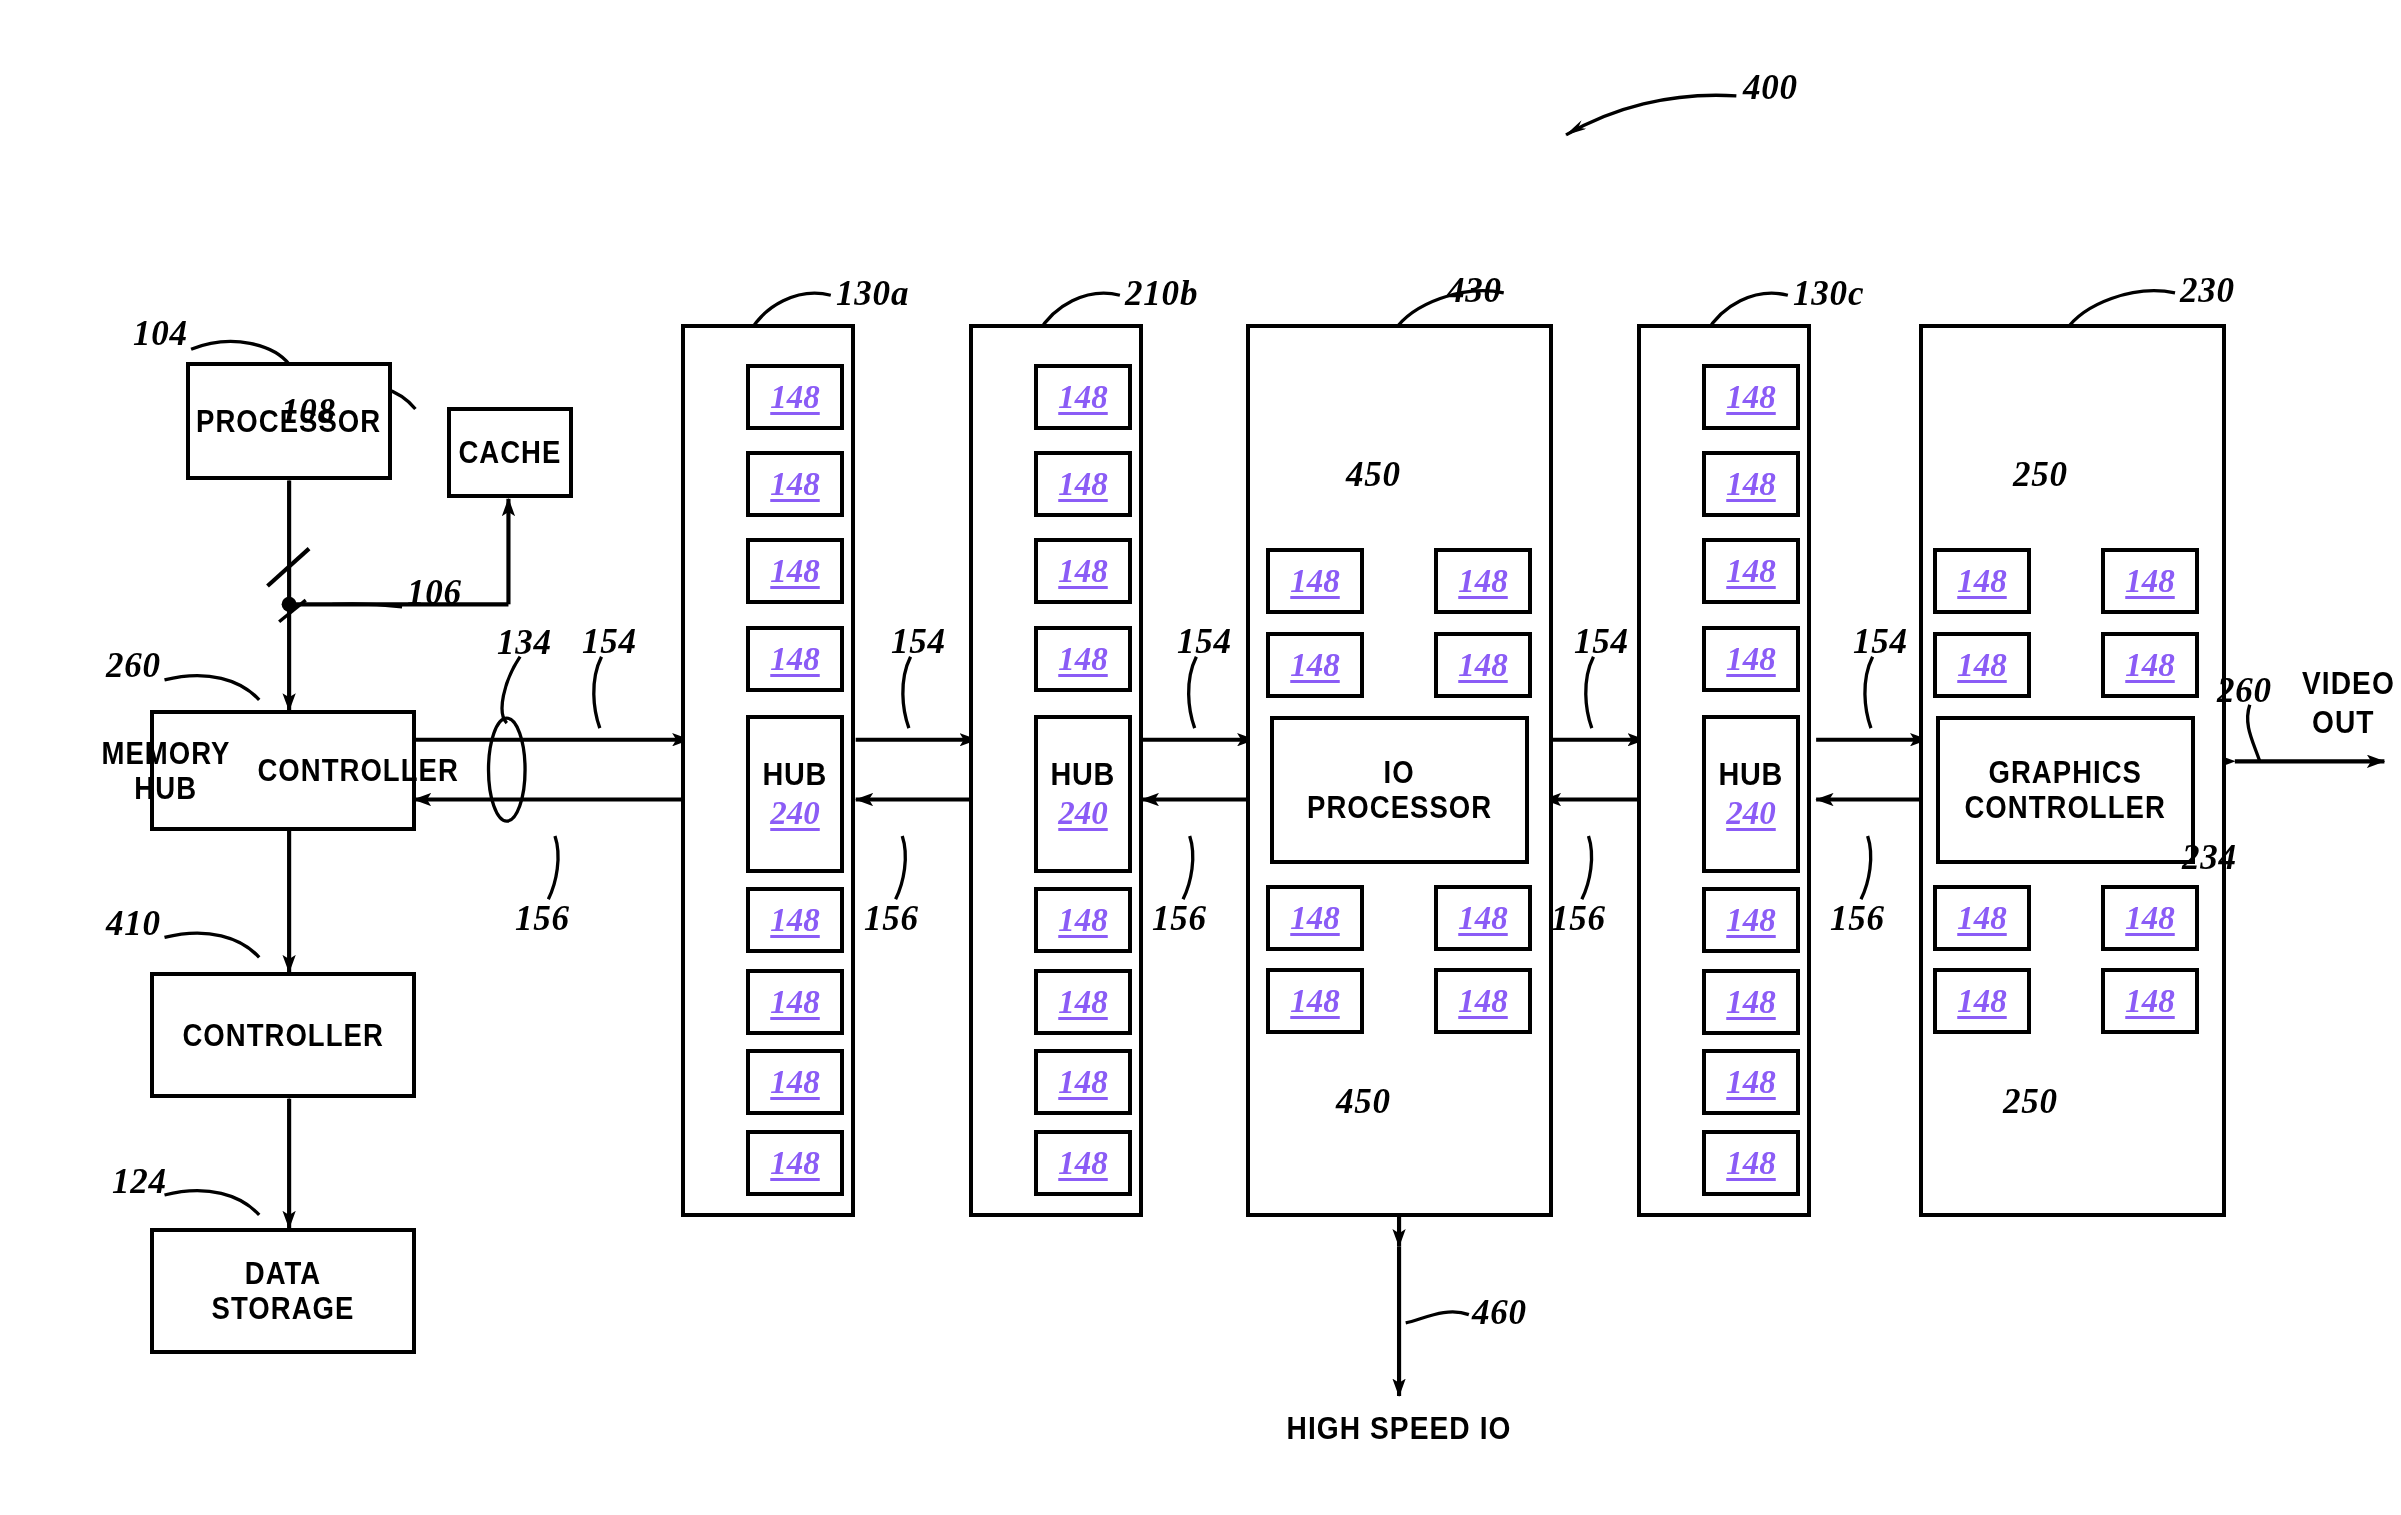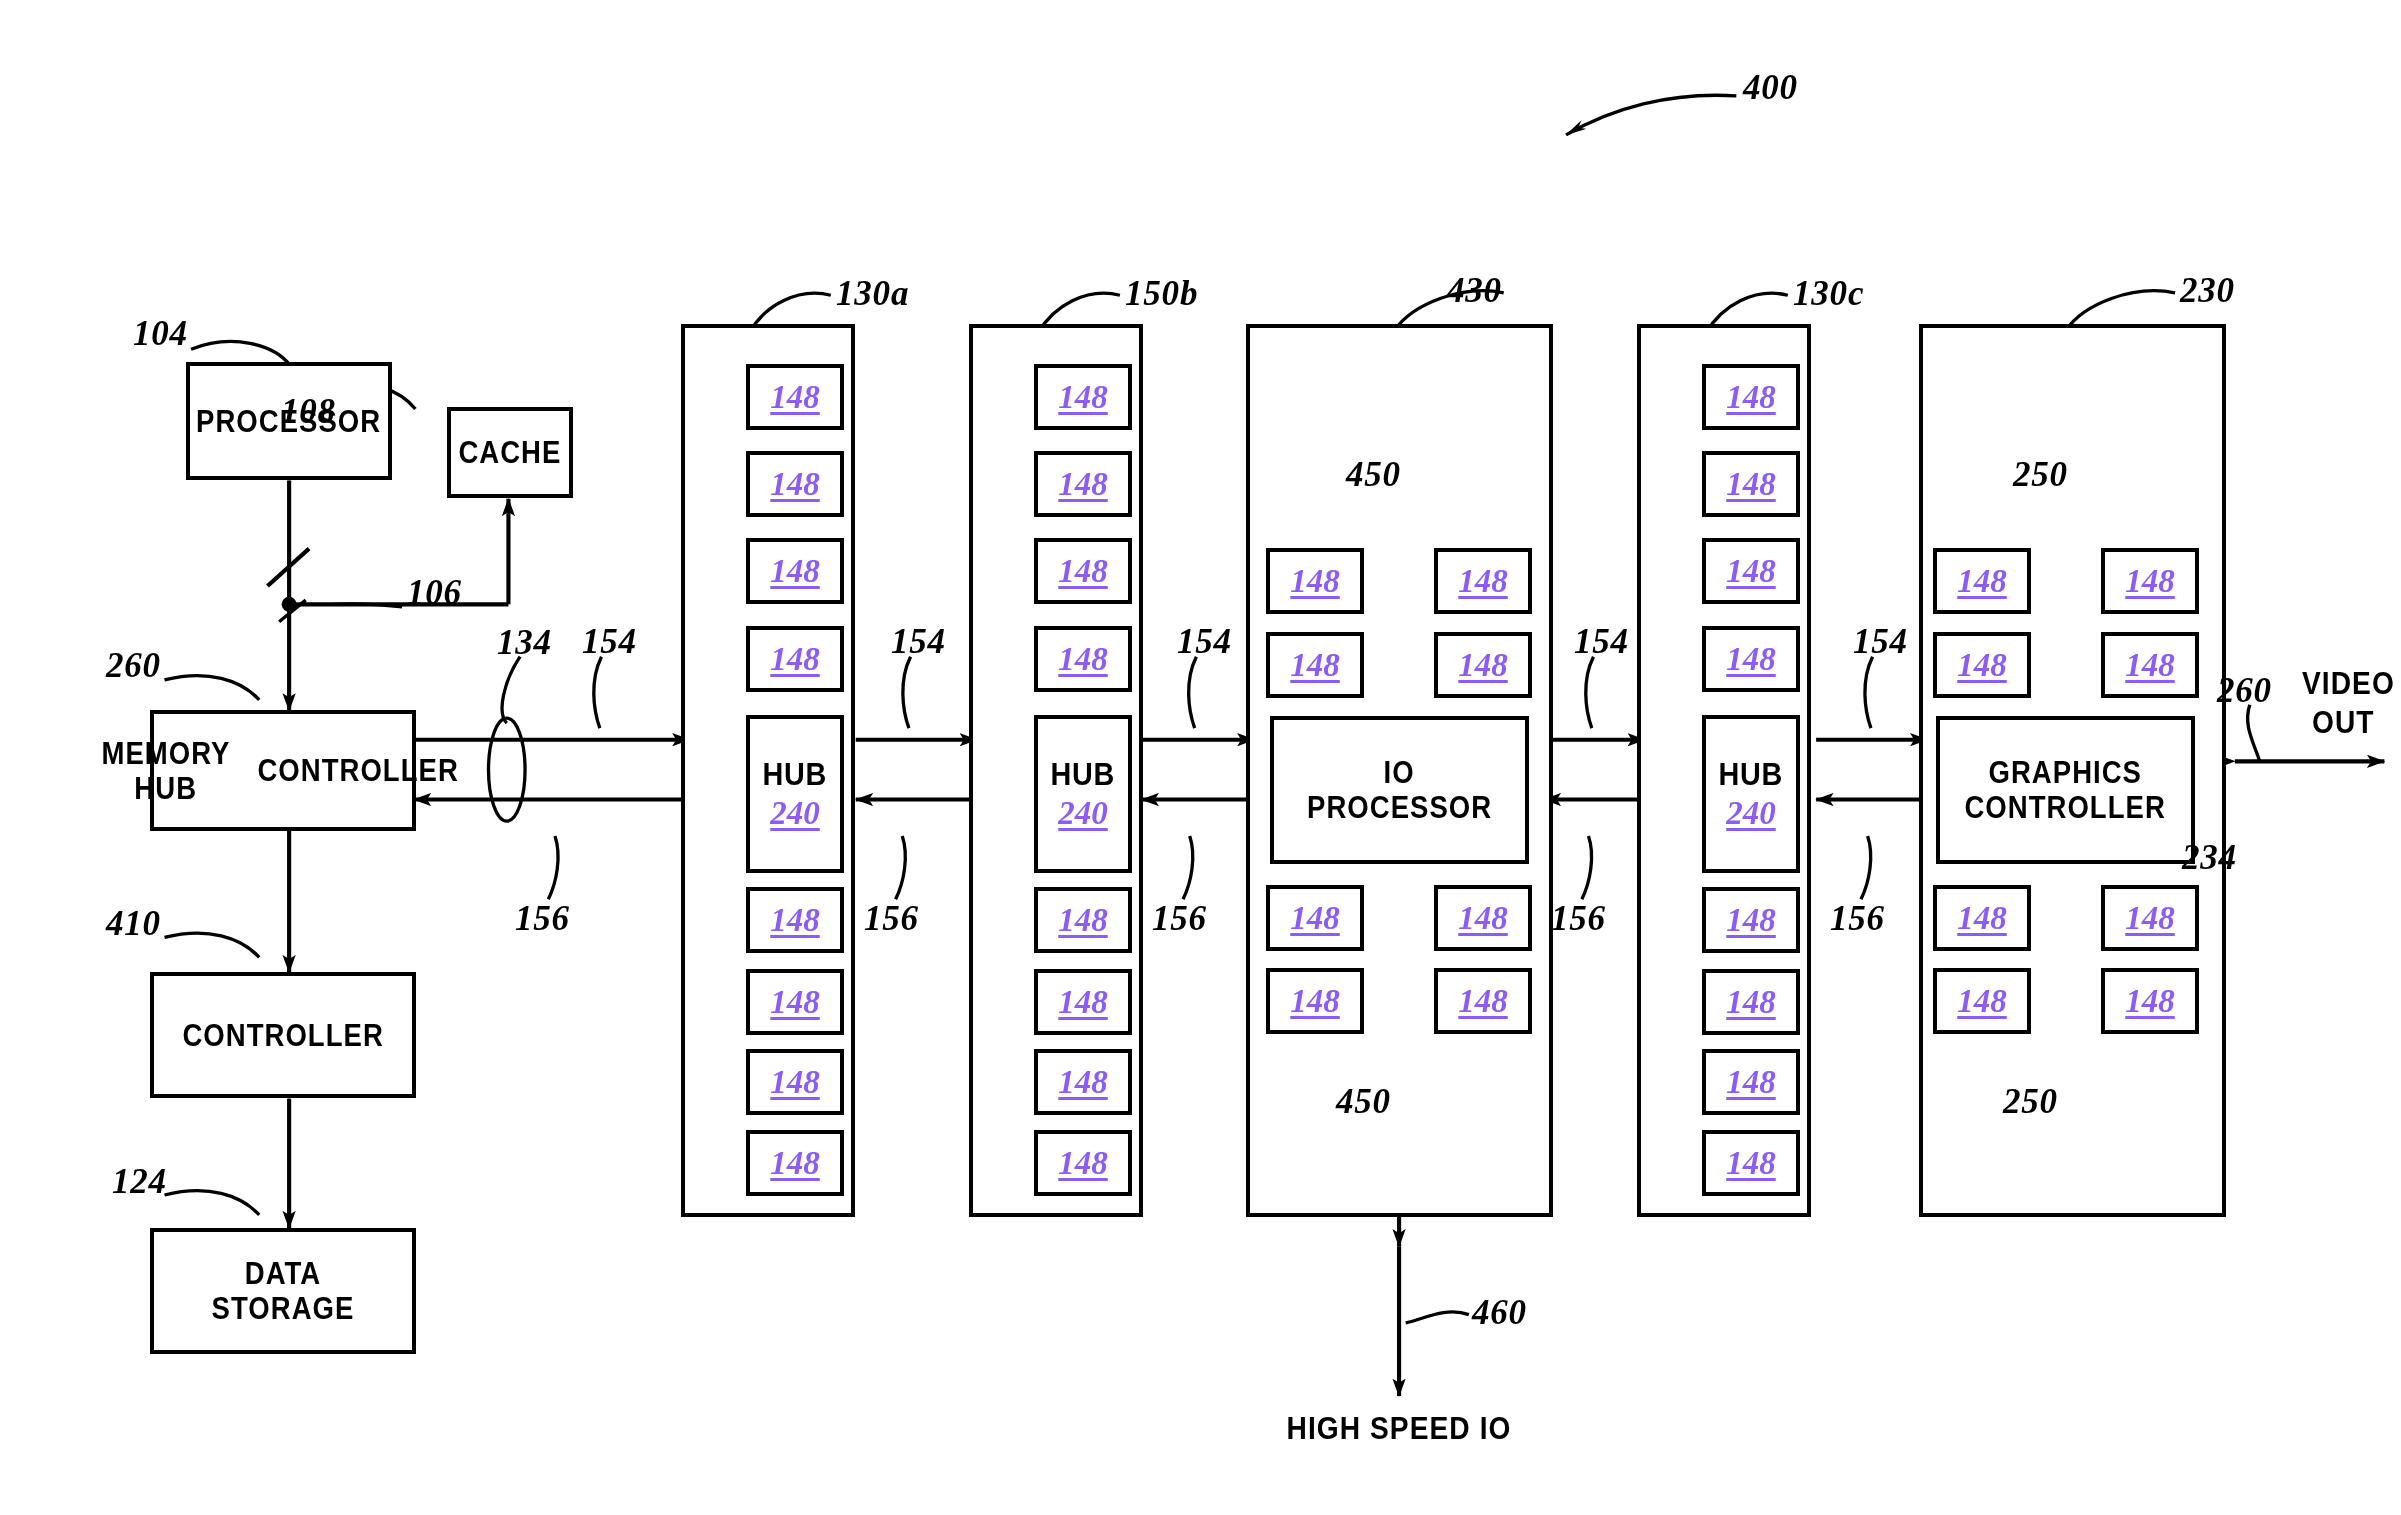--- a/index.html
+++ b/index.html
@@ -492,21 +492,21 @@
   <div class="ref" style="left:133px;  top:314px;">104</div>
   <div class="ref" style="left:281px;  top:356px;margin-top:36px;">108</div>
   <div class="ref" style="left:407px;  top:573px;">106</div>
   <div class="ref" style="left:106px;  top:646px;">260</div>
   <div class="ref" style="left:106px;  top:904px;">410</div>
   <div class="ref" style="left:112px;  top:1162px;">124</div>
 
   <div class="ref" style="left:497px;  top:623px;">134</div>
 
   <div class="ref" style="left:836px; top:274px;">130a</div>
-  <div class="ref" style="left:1125px; top:274px;">150b</div>
+  <div class="ref" style="left:1125px; top:274px;">210b</div>
   <div class="ref" style="left:1447px; top:271px;">430</div>
   <div class="ref" style="left:1793px; top:274px;">130c</div>
   <div class="ref" style="left:2180px; top:271px;">230</div>
 
   <div class="ref" style="left:582px;  top:622px;">154</div>
   <div class="ref" style="left:891px; top:622px;">154</div>
   <div class="ref" style="left:1177px; top:622px;">154</div>
   <div class="ref" style="left:1574px; top:622px;">154</div>
   <div class="ref" style="left:1853px; top:622px;">154</div>
 

